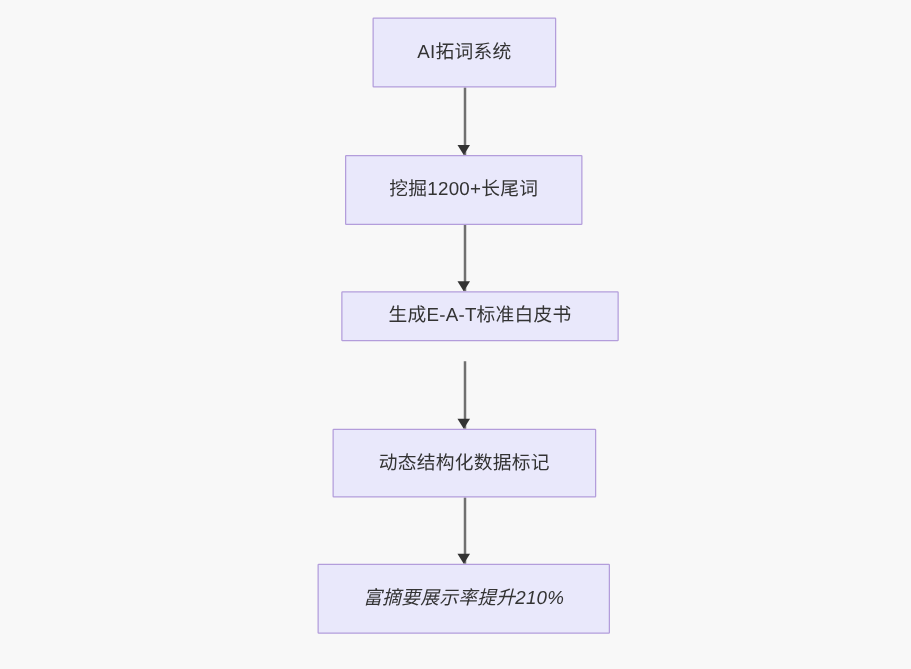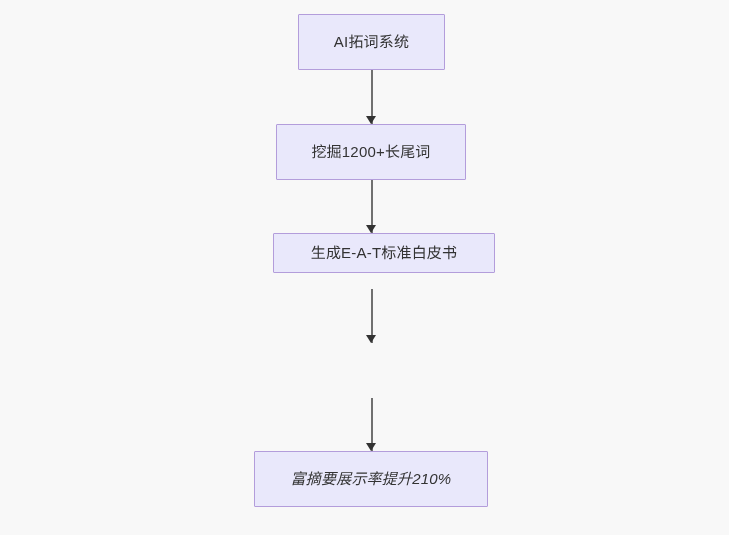--- a/index.html
+++ b/index.html
@@ -97,18 +97,21 @@
   </div>
 
   <div class="node" style="left:276px; top:124px; width:190px; height:56px;justify-content:center;">
     <span class="node-label">挖掘1200+长尾词</span>
   </div>
 
   <div class="node" style="left:261px; top:233px; width:222px; height:40px;margin-left:12px;">
     <span class="node-label">生成E-A-T标准白皮书</span>
   </div>
 
+  <div class="node" style="left:266px; top:343px; width:211px; height:55px;">
+    <span class="node-label">动态结构化数据标记</span>
+  </div>
 
   <div class="node" style="left:254px; top:451px; width:234px; height:56px;font-style:italic;">
     <span class="node-label">富摘要展示率提升210%</span>
   </div>
 
 </div>
 
 </body></html>

